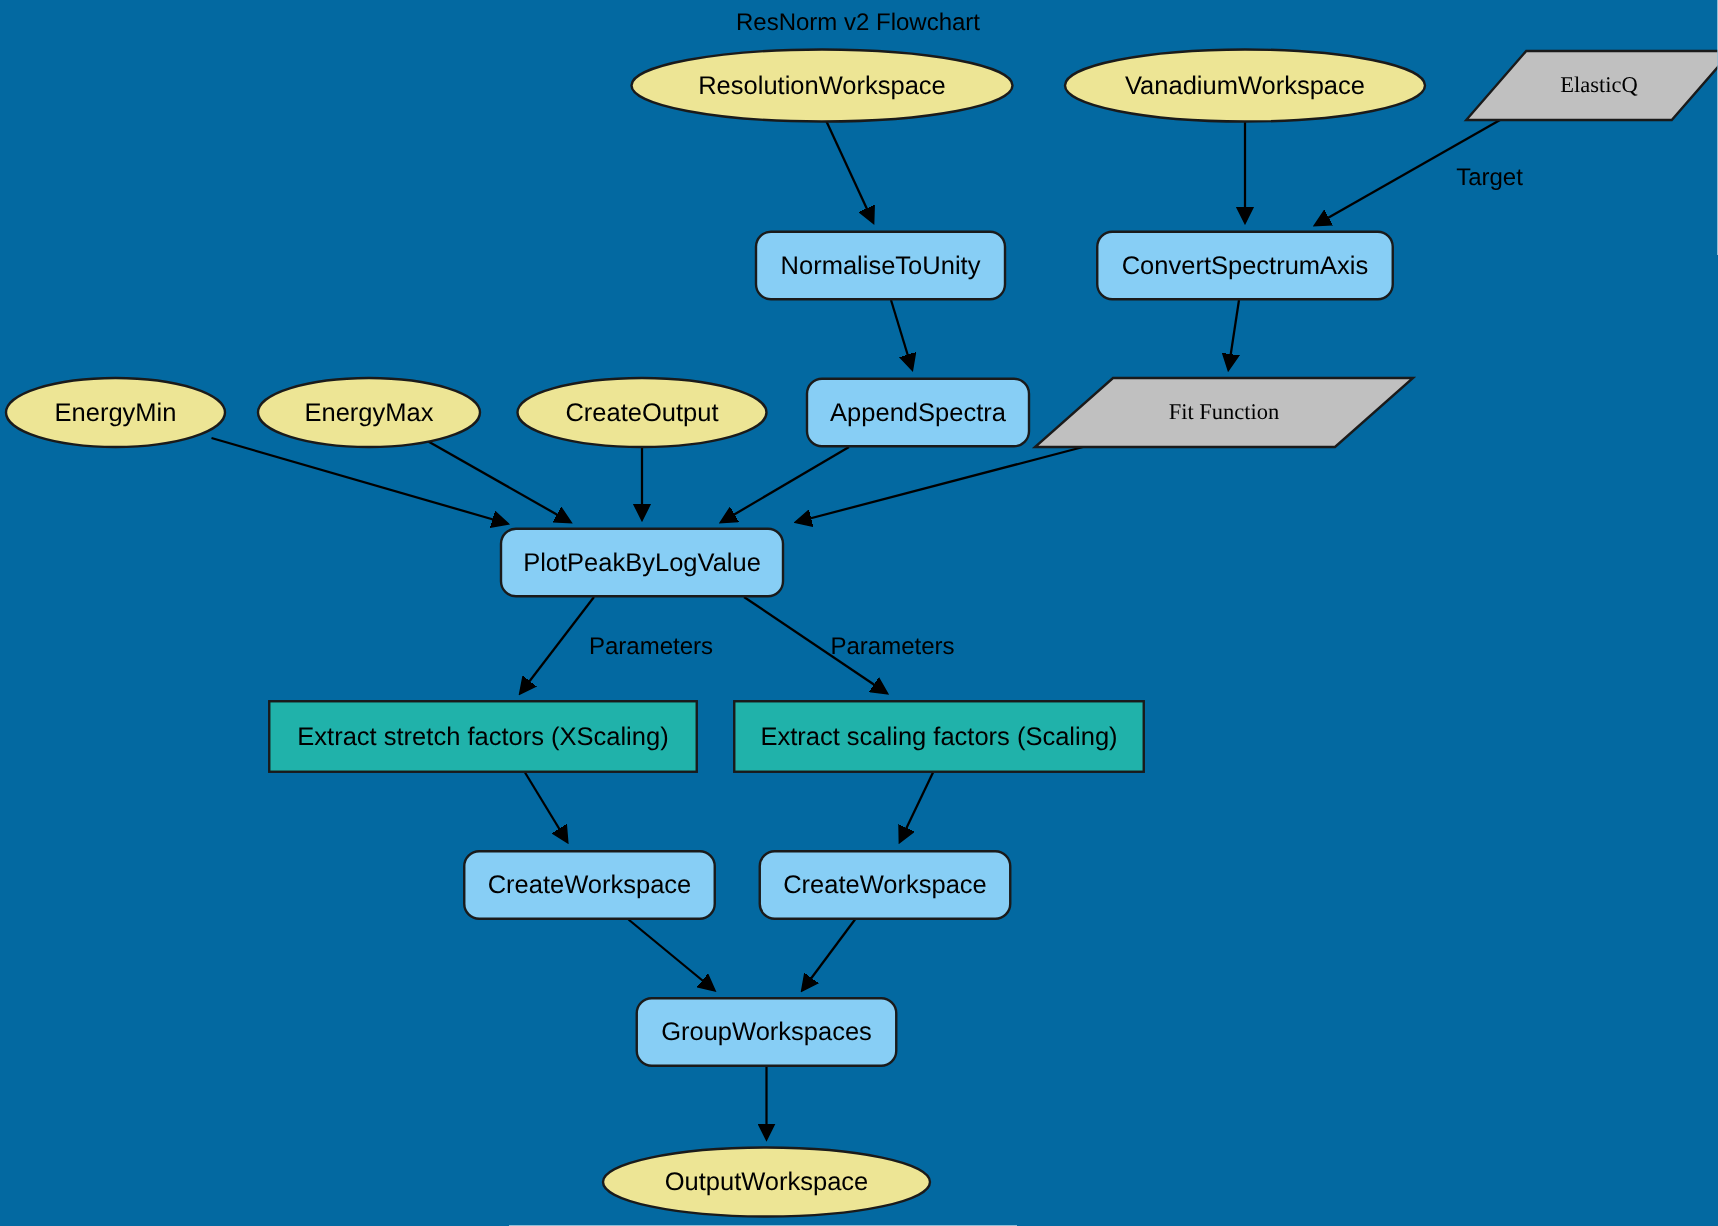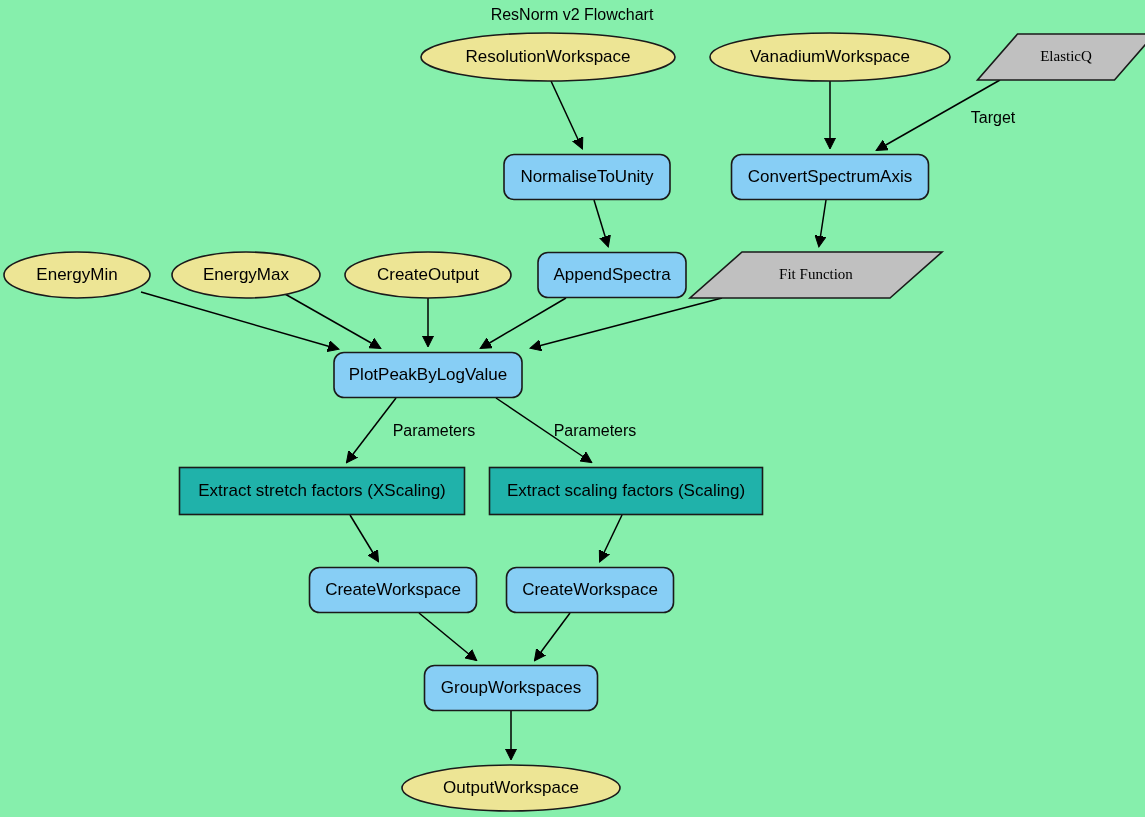--- a/index.html
+++ b/index.html
@@ -4,21 +4,21 @@
 <style>
   html, body {
     margin: 0;
     padding: 0;
     background: #ffffff;
   }
   #canvas {
     position: relative;
     width: 1145px;
     height: 817px;
-    background: #86efac;
+    background: #0369a1;
     overflow: hidden;
     font-family: "Liberation Sans", sans-serif;
   }
   svg#flow {
     position: absolute;
     top: 0;
     left: 0;
     width: 1145px;
     height: 817px;
   }

